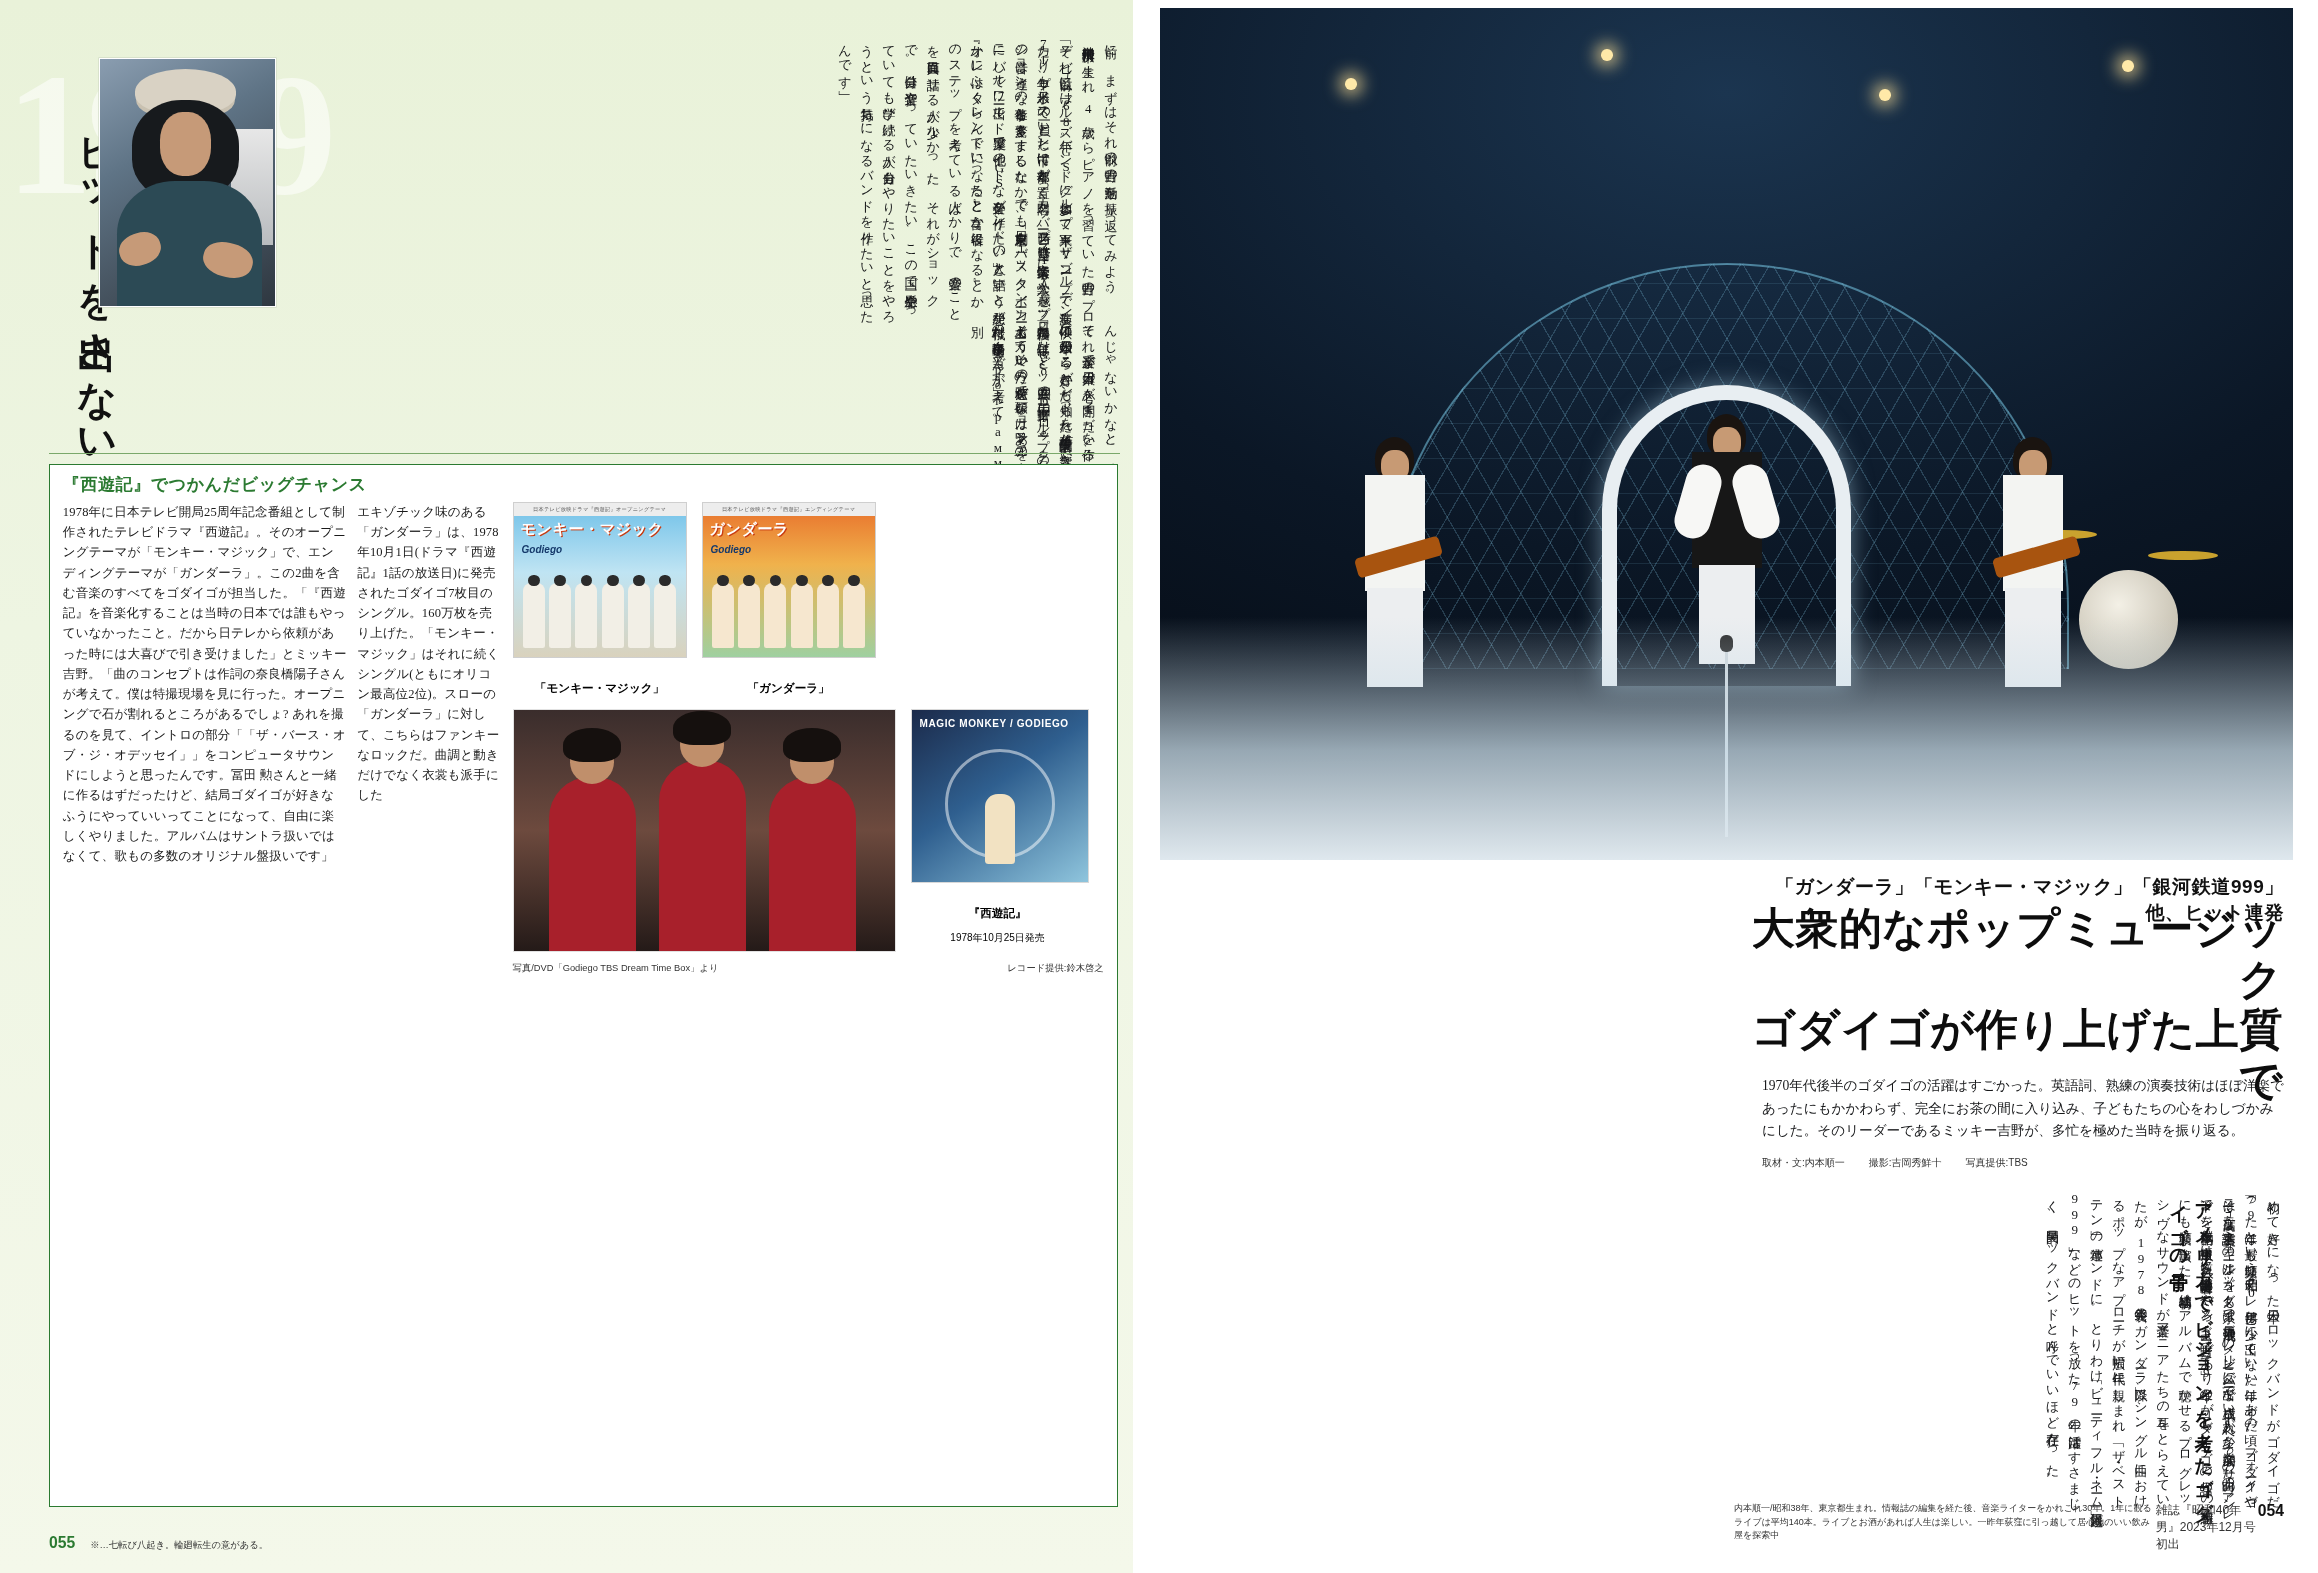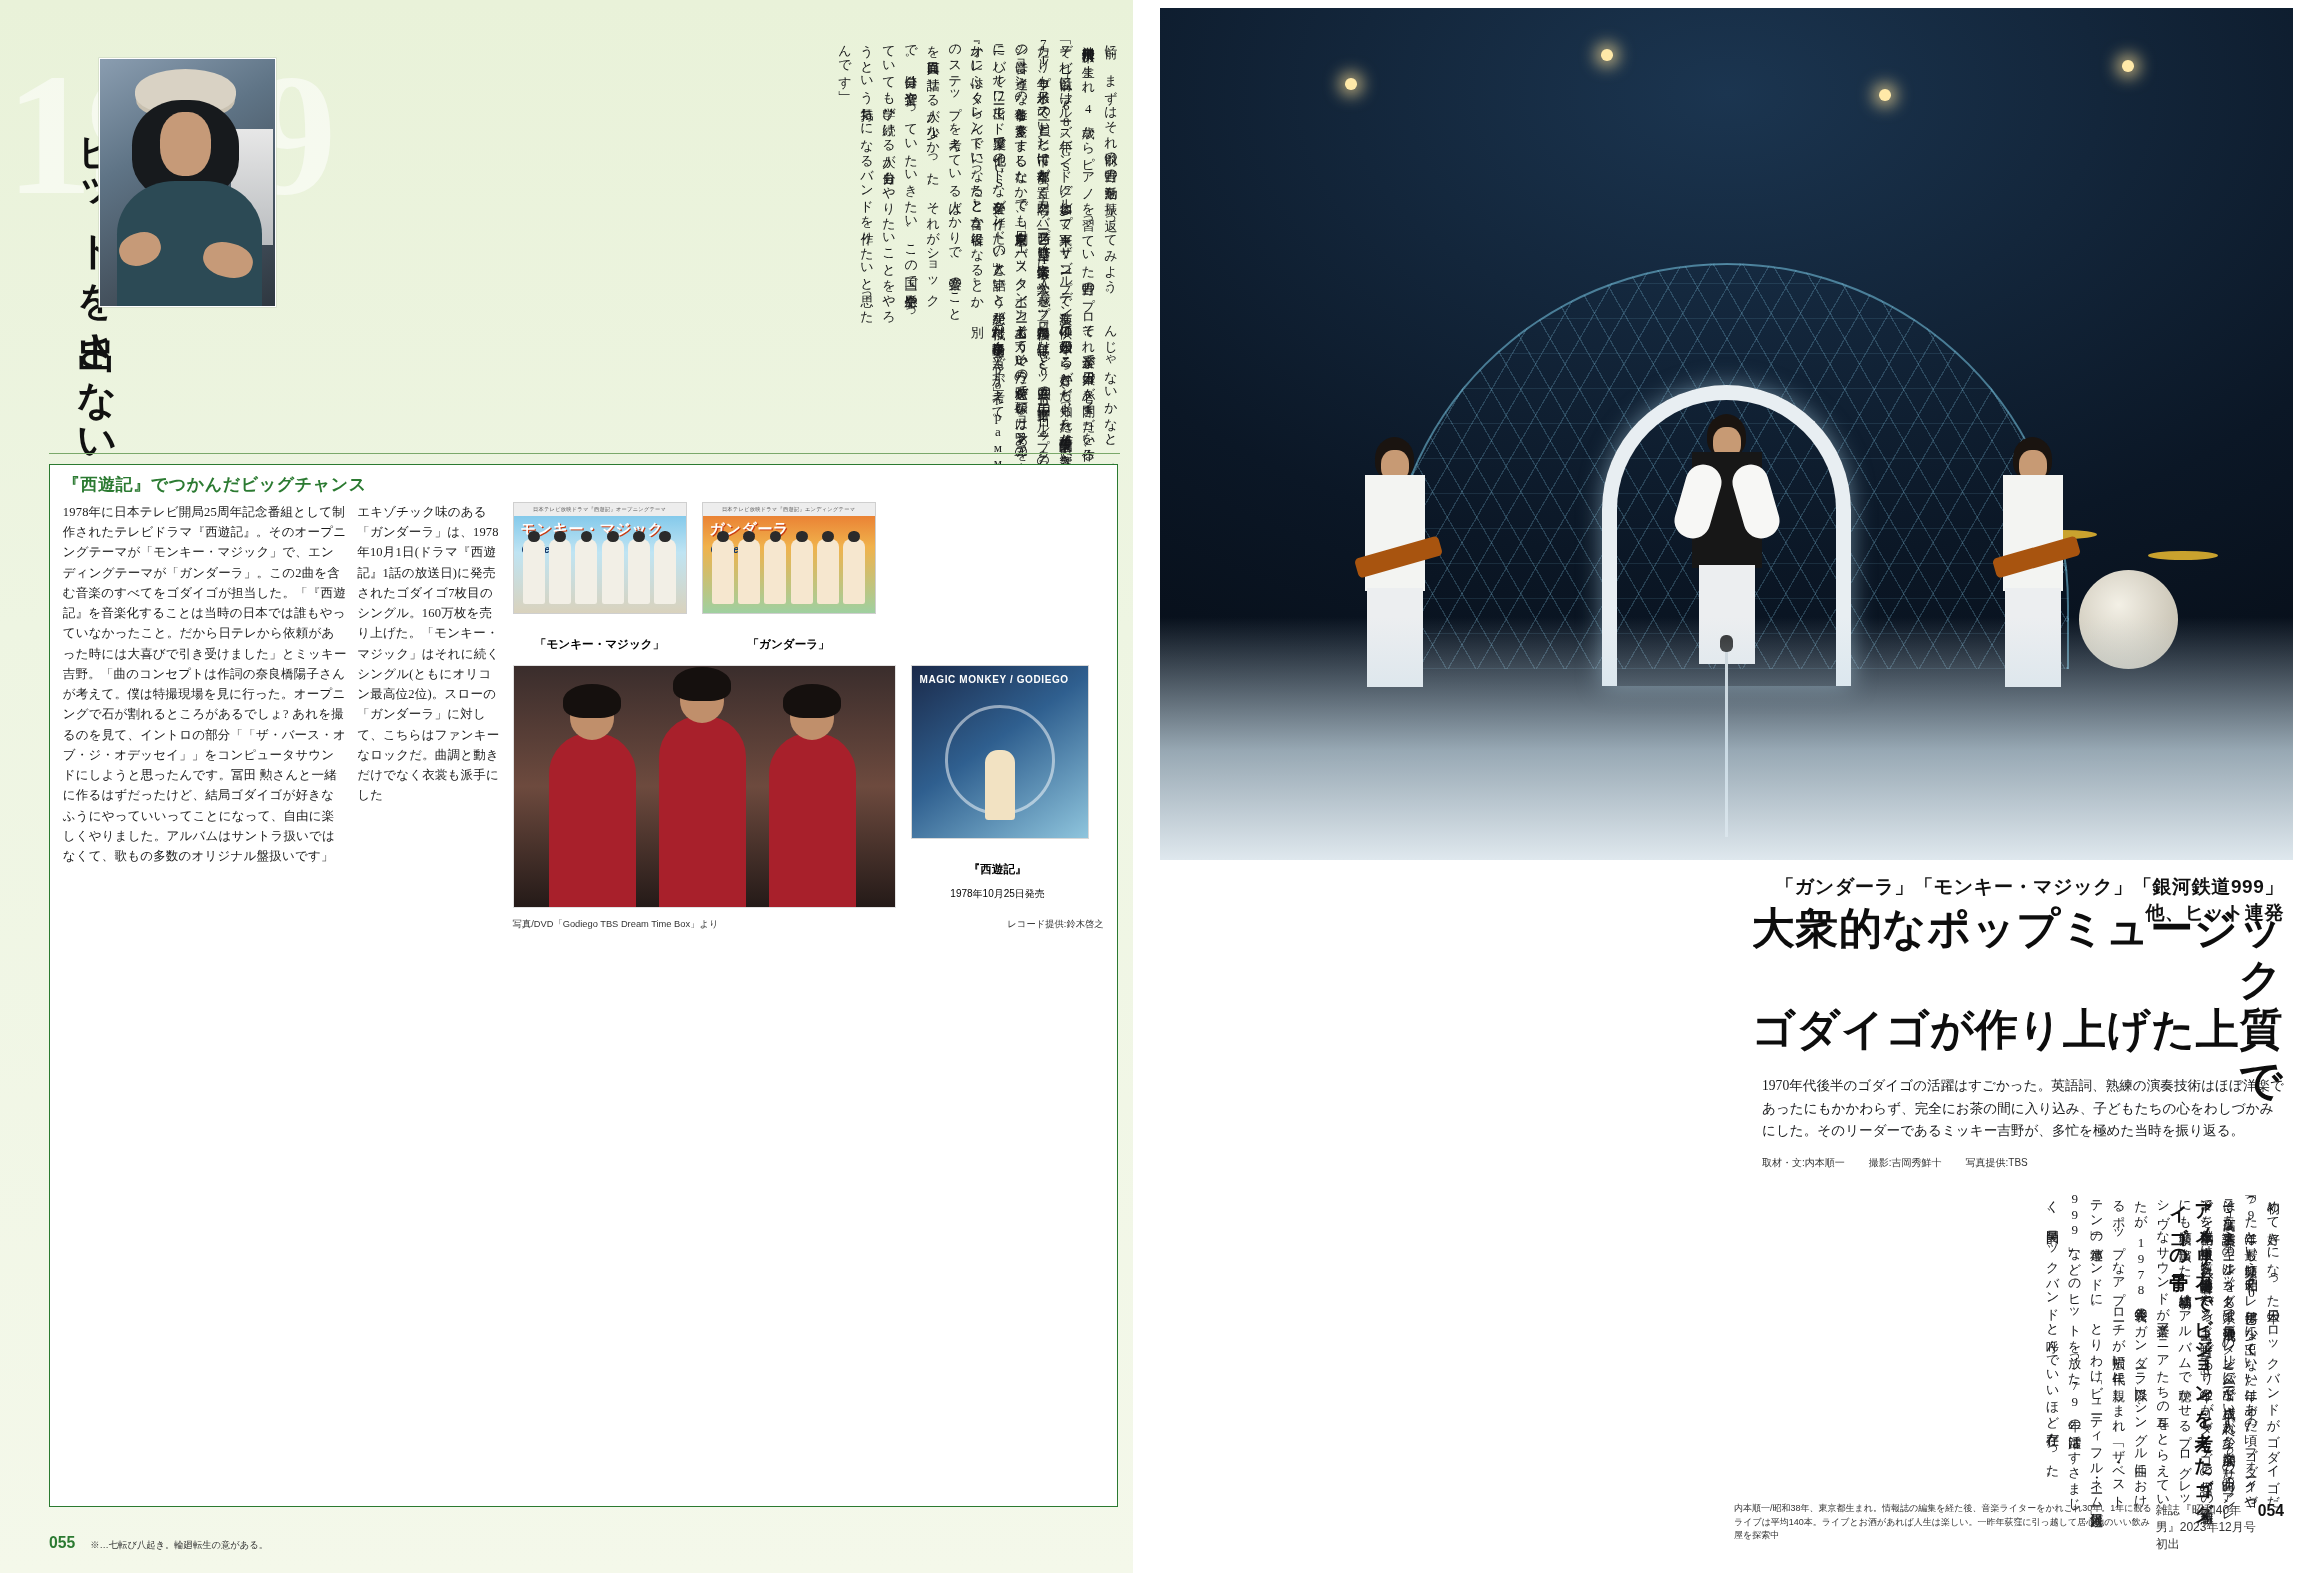--- a/index.html
+++ b/index.html
@@ -123,21 +123,21 @@
   .saiyuki-inner { display: flex; padding: 0 11.6px 11.6px 12.8px; gap: 10.4px; }
   .sk-col { font-size: 12.5px; line-height: 1.62; color: #1a1a1a; letter-spacing: 0.2px;
             font-family: "Liberation Serif", serif; }
   .sk-col.c1 { width: 284px; }
   .sk-col.c2 { width: 145px; }
   .sk-right { width: 591px; }
 
   .covers { display: flex; gap: 15px; }
   .cover-wrap { width: 174px; }
   .cover {
-    width: 174px; height: 112px; border: 1.2px solid #cfcfcf; position: relative; overflow: hidden;
+    width: 174px; height: 156px; border: 1.2px solid #cfcfcf; position: relative; overflow: hidden;
   }
   .cover .topbar { position:absolute; left:0; top:0; right:0; height:12.8px; background:#ededed;
     font-size: 5.2px; color:#555; text-align:center; line-height:12.8px; letter-spacing:0.3px;}
   .cov-monkey { background: linear-gradient(180deg,#6fc0e8 0%,#bfe4f3 45%,#d9d2bd 100%); }
   .cov-gandhara { background: linear-gradient(180deg,#e86f2b 0%,#f0b24c 40%,#9fd0a0 100%); }
   .cover .cover-title {
     position: absolute; left: 7px; top: 17.4px; font-size: 15px; font-weight: bold;
     color: #ffffff; text-shadow: 1.2px 1.2px 0 #c83c12; letter-spacing: 0.6px;
   }
   .cover .cover-sub {

